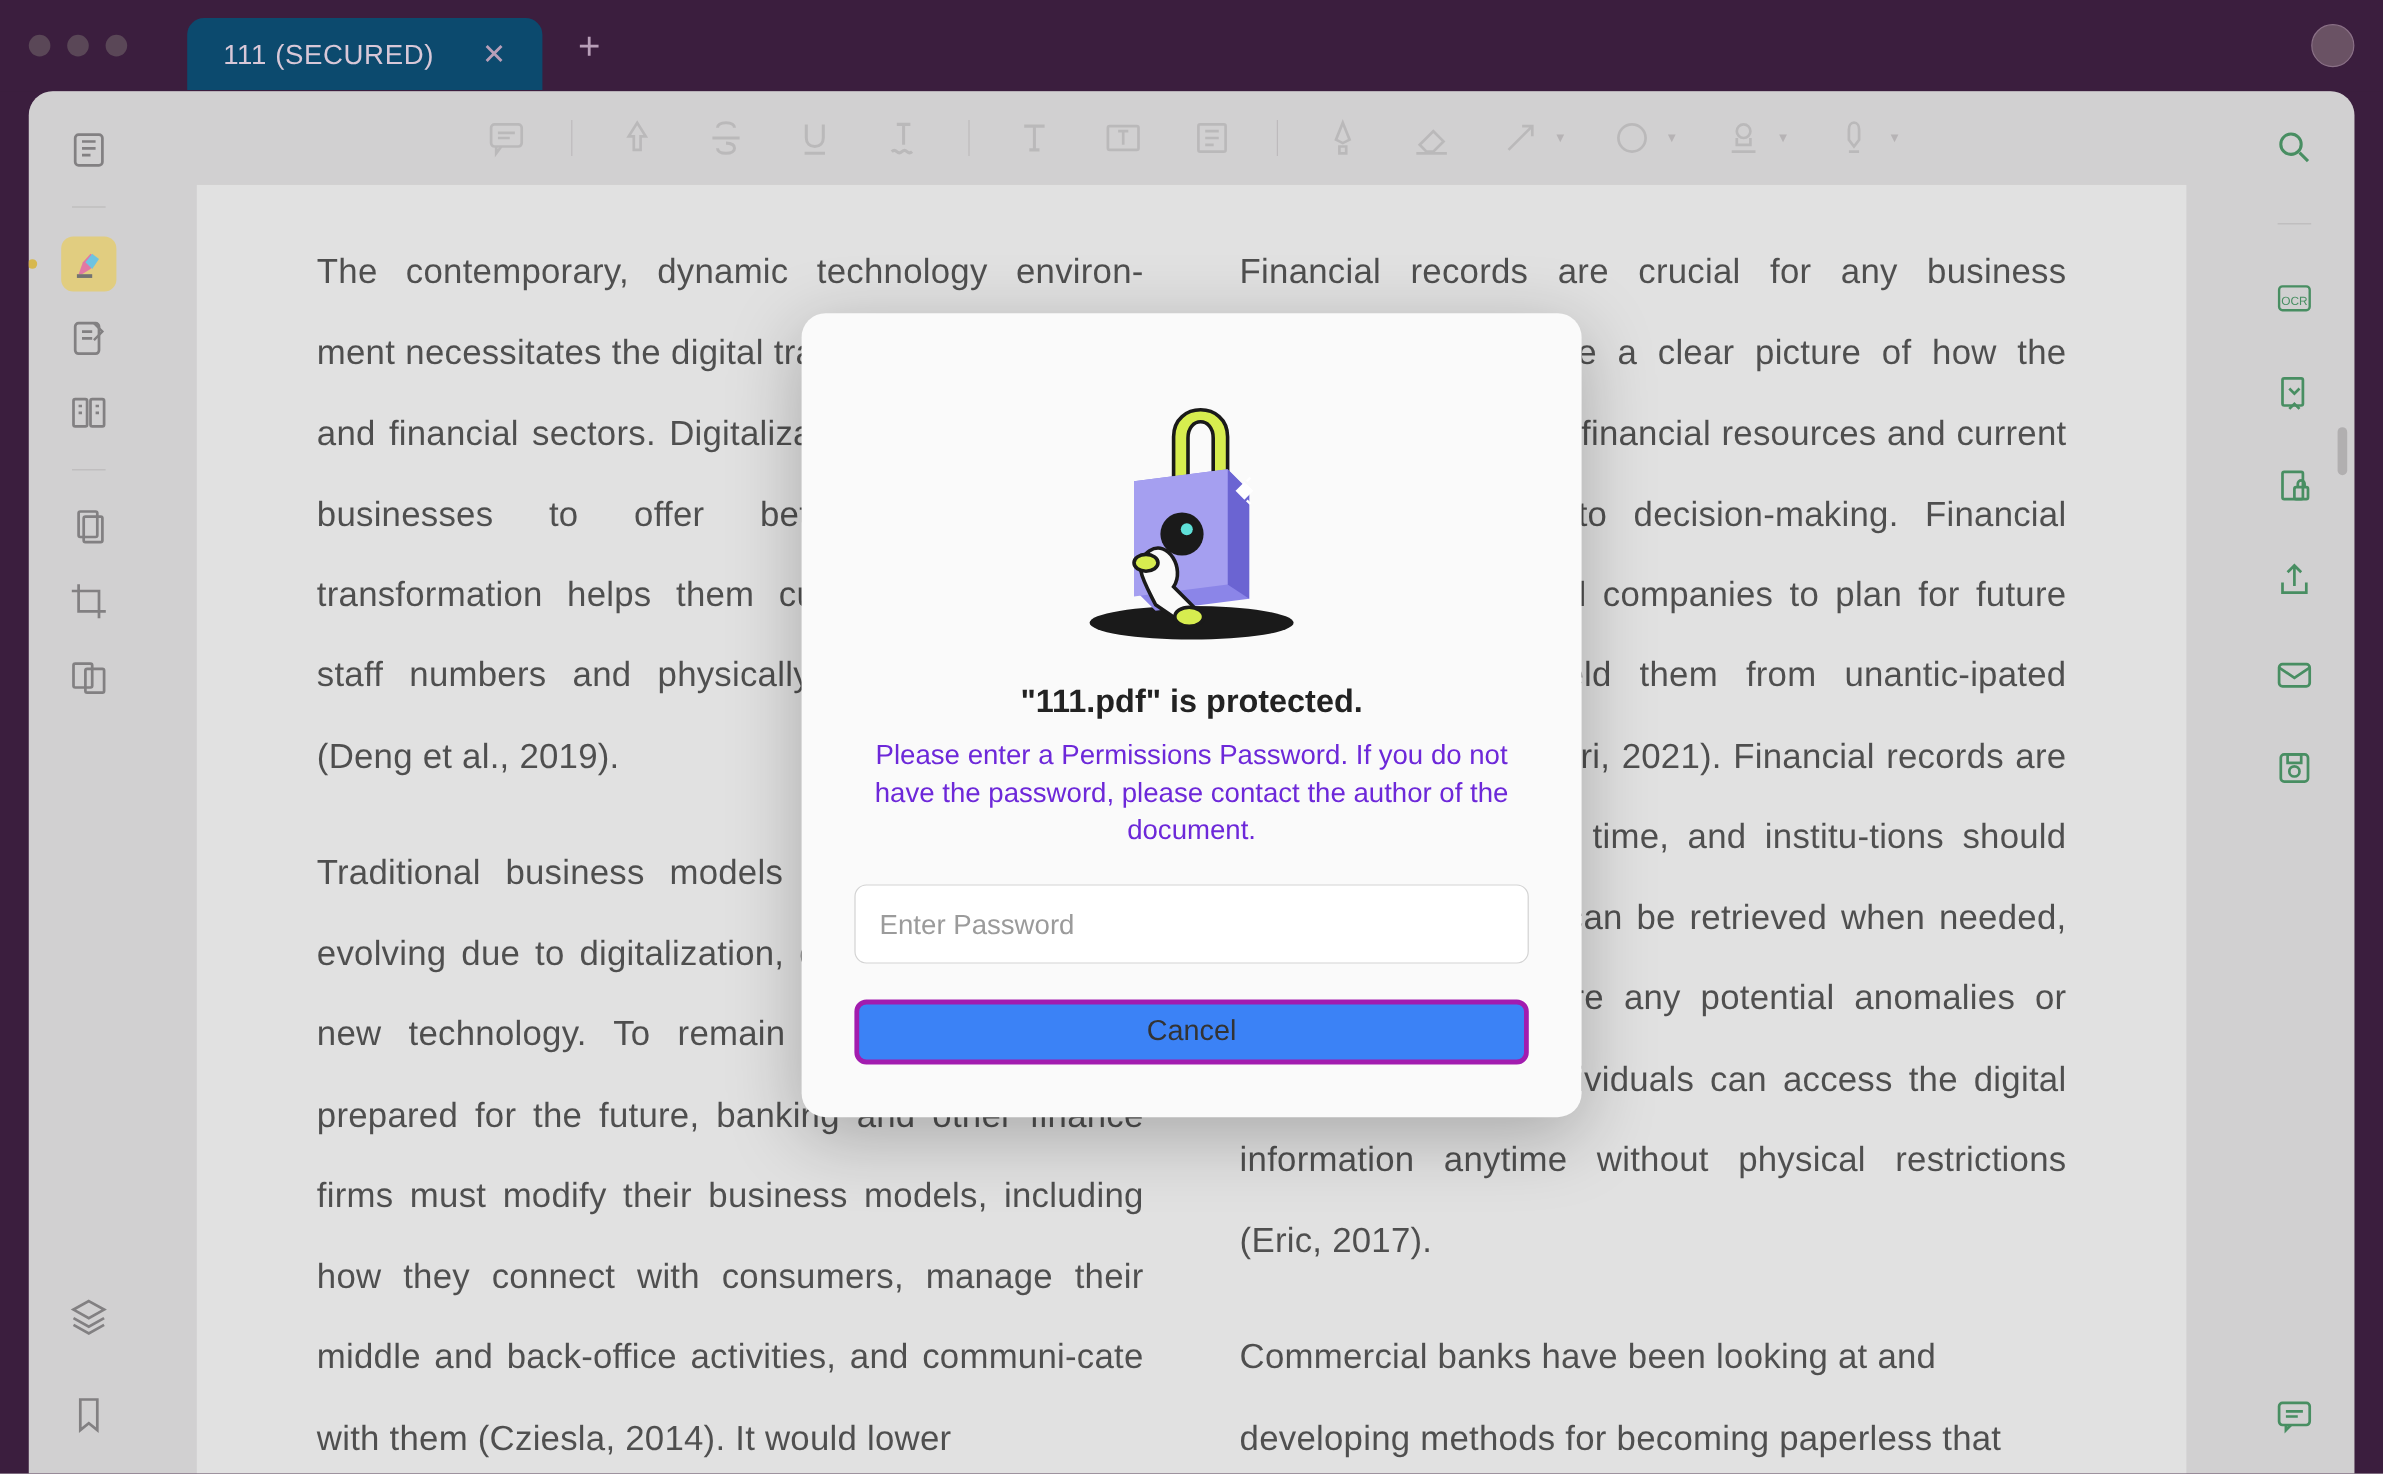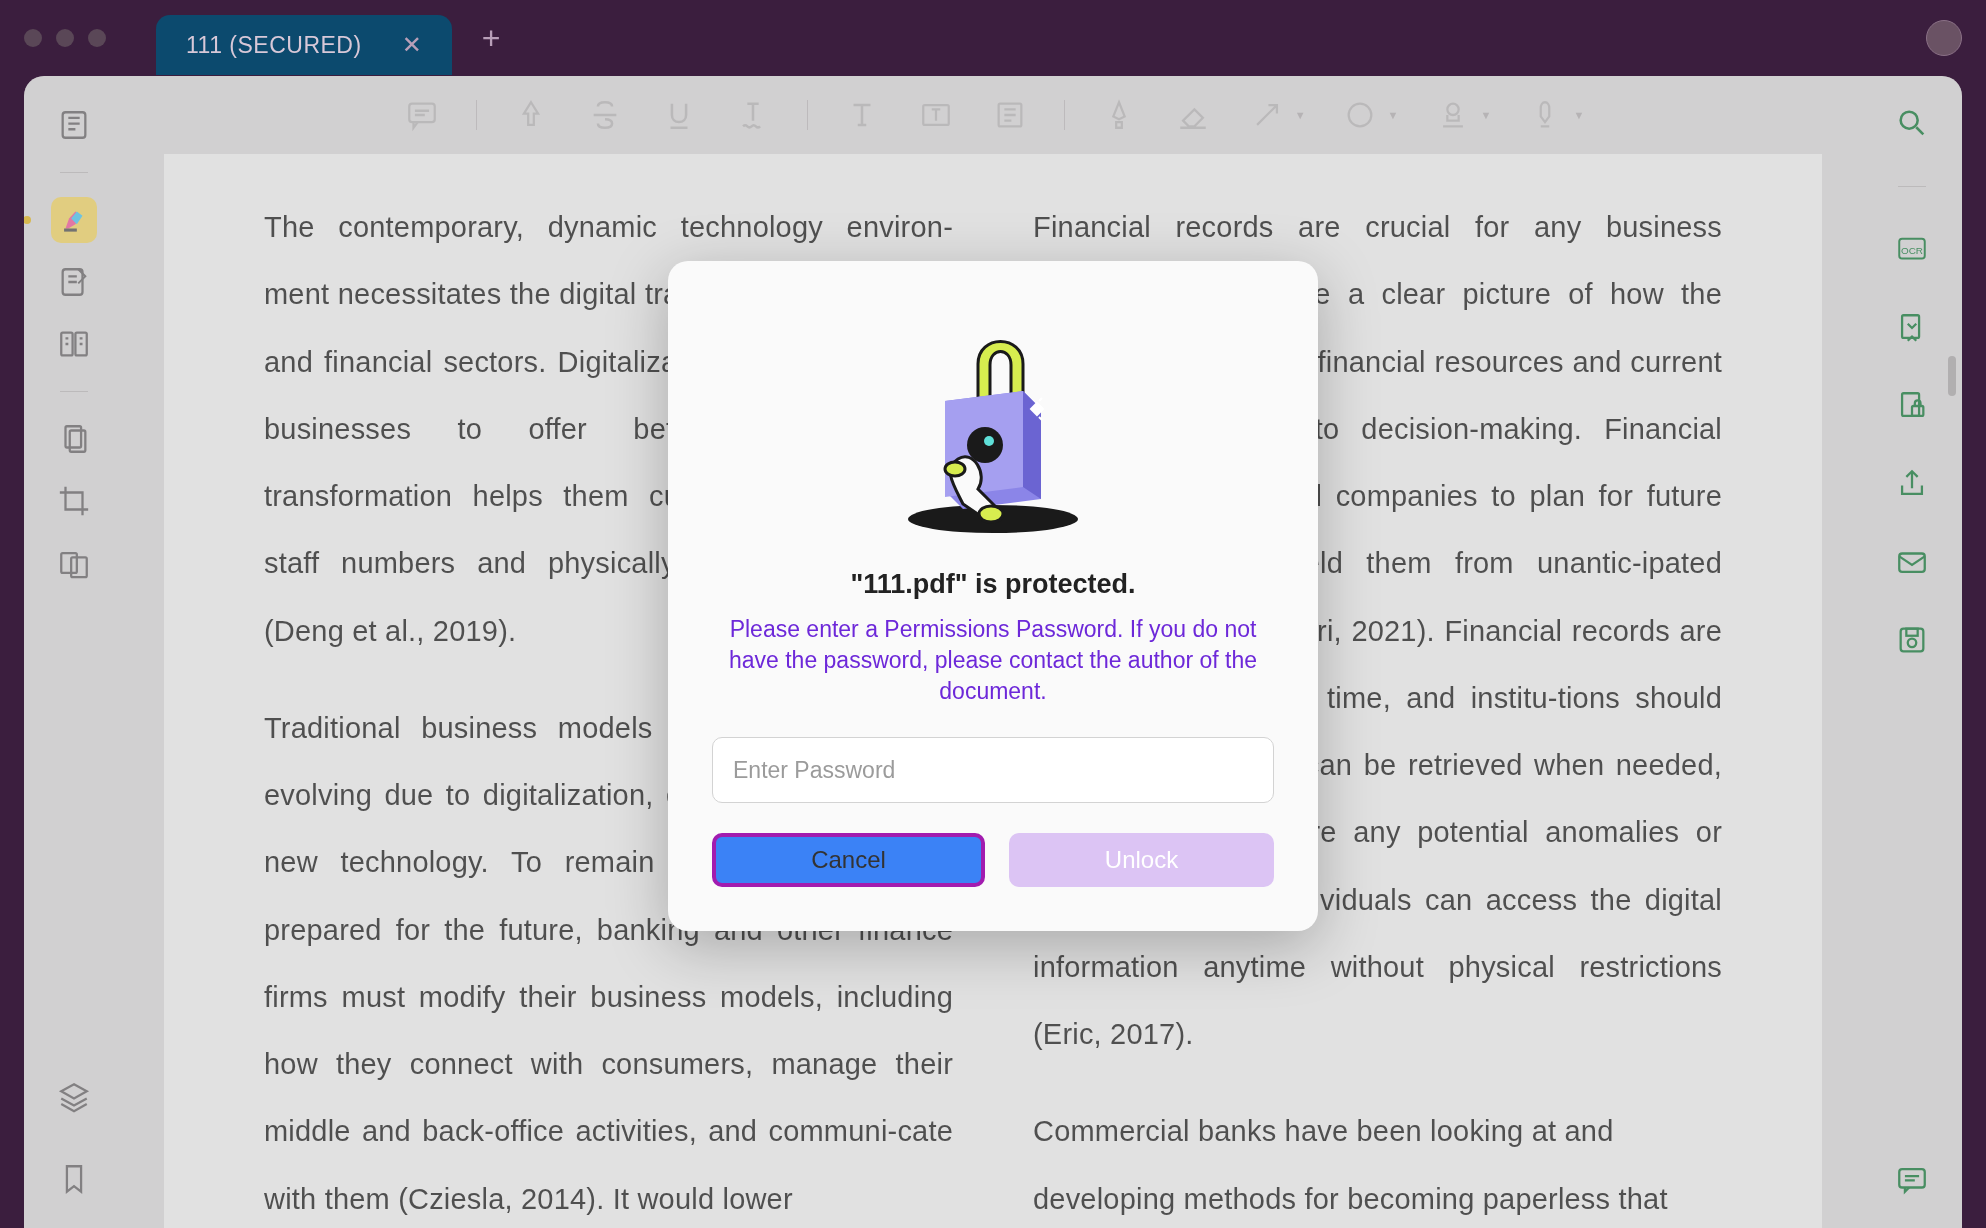--- a/index.html
+++ b/index.html
@@ -314,18 +314,17 @@
           <ellipse cx="72" cy="160" rx="10" ry="7" fill="#d7ed4f" stroke="#1a1a1a" stroke-width="3"></ellipse>
           <ellipse cx="108" cy="205" rx="12" ry="8" fill="#d7ed4f" stroke="#1a1a1a" stroke-width="3"></ellipse>
           <path d="M148 100 l6 -6 l6 6 l-6 6z M156 92 l3 -3 M156 108 l3 3" stroke="#fff" stroke-width="2" fill="#fff"></path>
         </svg>
       </div>
       <div class="dlg-title">"111.pdf" is protected.</div>
       <div class="dlg-msg">Please enter a Permissions Password. If you do not have the password, please contact the author of the document.</div>
       <input class="pw-input" type="password" placeholder="Enter Password" style="">
       <div class="dlg-btns">
         <button class="btn btn-cancel">Cancel</button>
-        <button class="btn btn-unlock">Unlock</button>
       </div>
     </div>
   </div>
 
 </div>
 
 </body></html>

